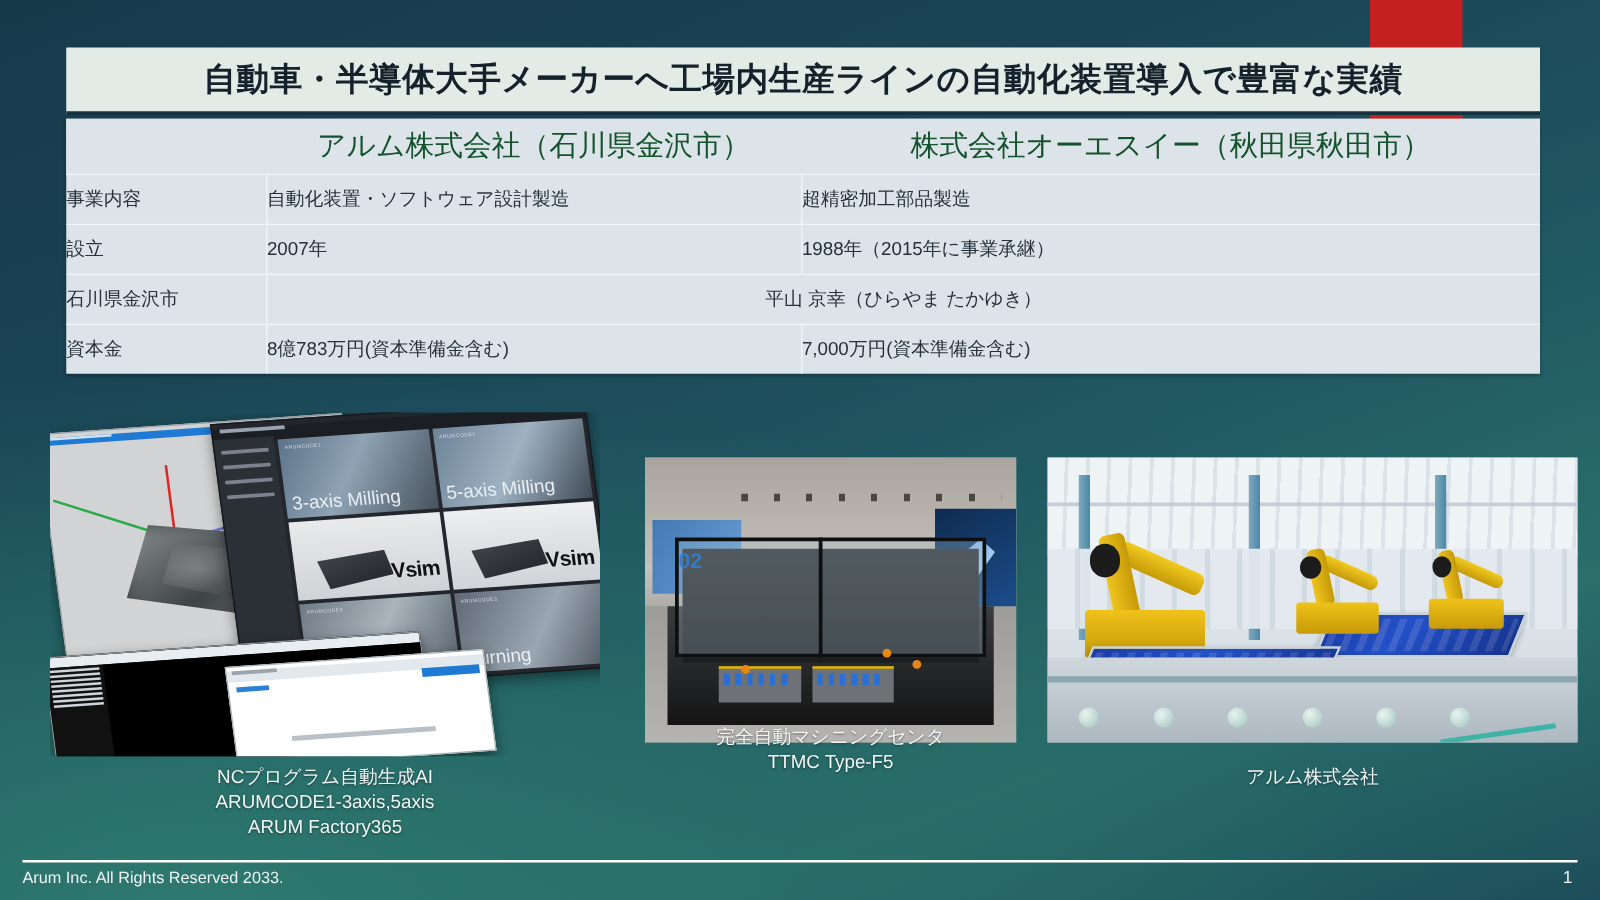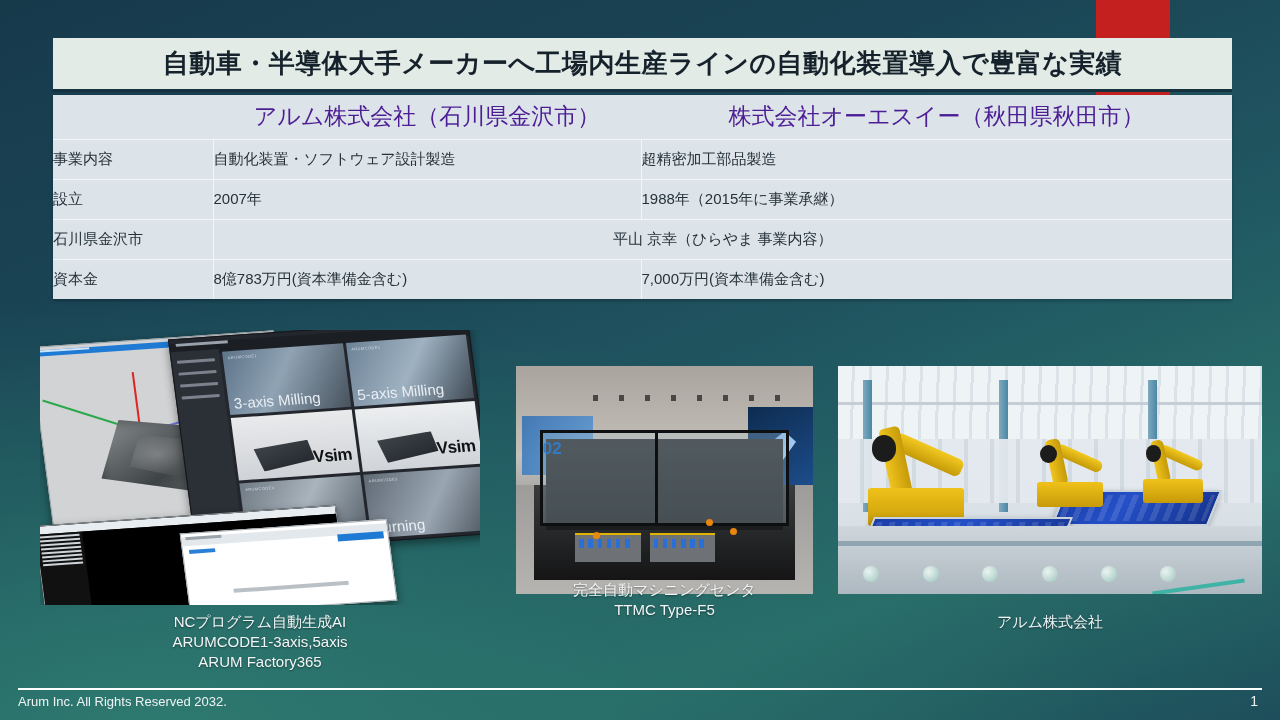--- a/index.html
+++ b/index.html
@@ -74,21 +74,21 @@
     font-weight: normal;
   }
   .col-label  { width: 160px; }
   .col-left   { width: 428px; }
   .col-right  { width: 591px; }
 
   .hdr-row { height: 44px; }
   .hdr-row td {
     text-align: center;
     font-size: 23px;
-    color: #4c1d95;
+    color: #14532d;
     background: #dde4e9;
   }
   .hdr-blank { background: #dde4e9 !important; }
 
   .data-row { height: 40px; }
   .data-row td {
     border-top: 1px solid #f2f6f8;
     font-size: 15px;
     color: #26323b;
   }
@@ -351,21 +351,21 @@
       </tr>
 
       <tr class="data-row">
         <td class="cell-label">設立</td>
         <td class="cell-val left-div">2007年</td>
         <td class="cell-val">1988年（2015年に事業承継）</td>
       </tr>
 
       <tr class="data-row">
         <td class="cell-label">石川県金沢市</td>
-        <td class="cell-merged" colspan="2">平山 京幸（ひらやま 事業内容）</td>
+        <td class="cell-merged" colspan="2">平山 京幸（ひらやま たかゆき）</td>
       </tr>
 
       <tr class="data-row">
         <td class="cell-label">資本金</td>
         <td class="cell-val left-div">8億783万円(資本準備金含む)</td>
         <td class="cell-val">7,000万円(資本準備金含む)</td>
       </tr>
     </tbody>
       </table>
   </div>
@@ -520,16 +520,16 @@
   </div>
   <div class="caption caption-2">
     <div>完全自動マシニングセンタ</div>
     <div>TTMC Type-F5</div>
   </div>
   <div class="caption caption-3">
     <div>アルム株式会社</div>
   </div>
 
   <div class="footer-rule"></div>
-  <div class="footer-text">Arum Inc. All Rights Reserved 2032.</div>
+  <div class="footer-text">Arum Inc. All Rights Reserved 2033.</div>
   <div class="page-num">1</div>
 
 </div>
 
 </body></html>

